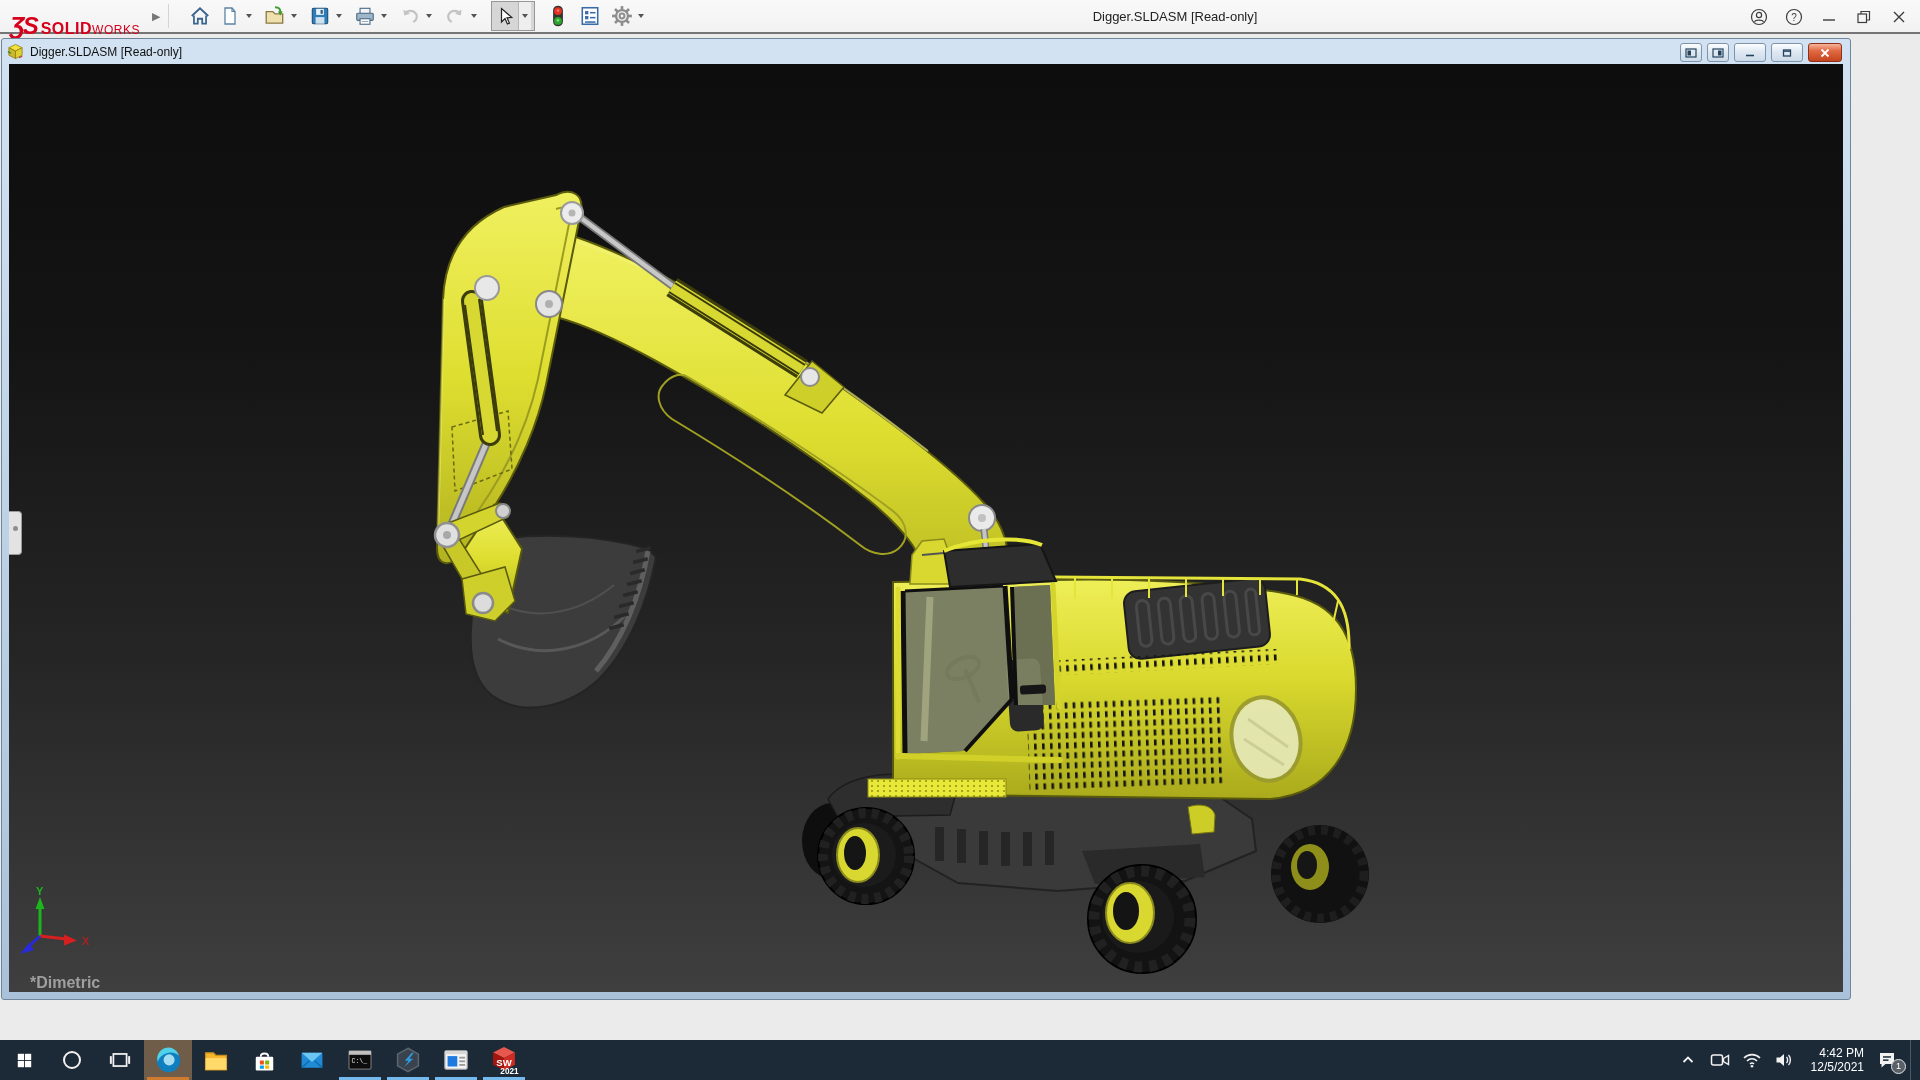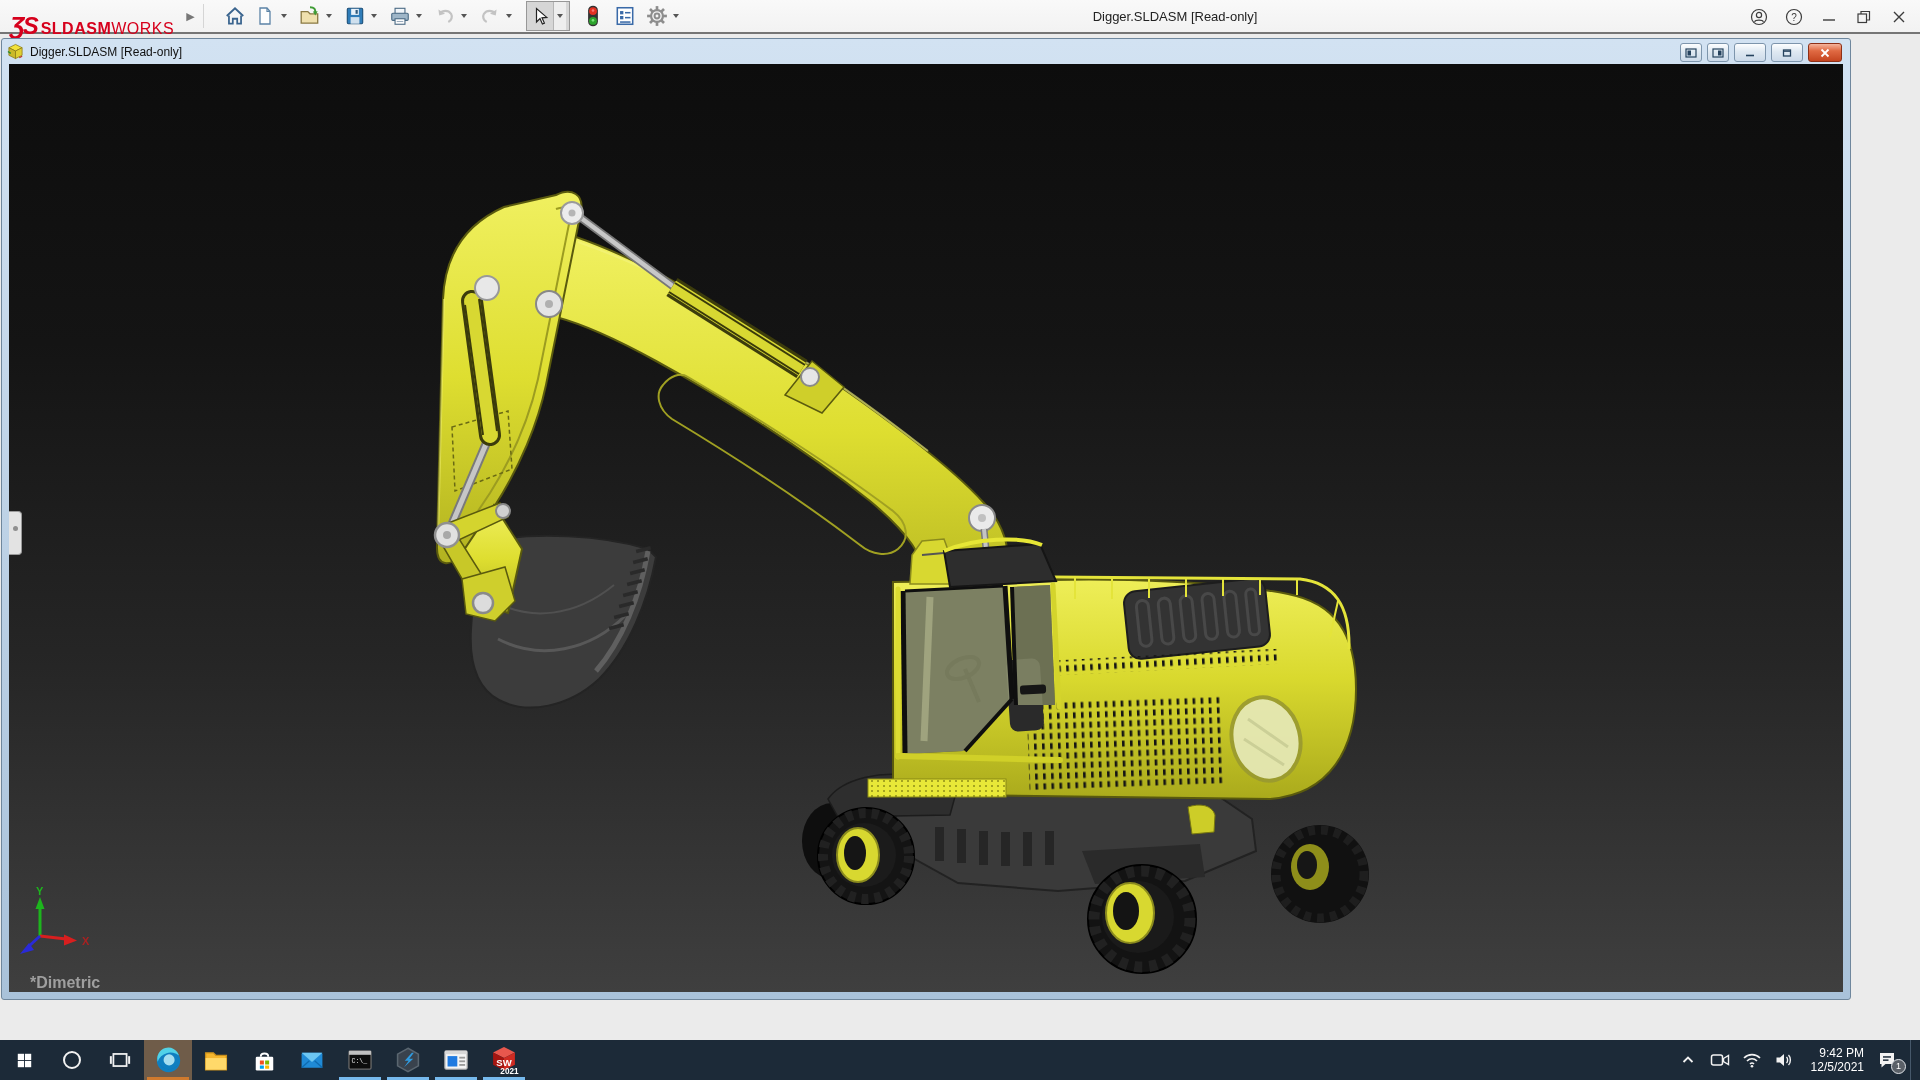--- a/index.html
+++ b/index.html
@@ -5,21 +5,21 @@
   html,body{margin:0;padding:0;background:#000;}
   .screen{position:relative;width:1920px;height:1080px;overflow:hidden;
     font-family:"Liberation Sans",sans-serif;background:#ebebeb;}
   
   .titlebar{position:absolute;left:0;top:0;width:1920px;height:34px;
     background:linear-gradient(#f9f9f9,#f2f2f2);border-bottom:2px solid #757575;
     display:flex;align-items:center;box-sizing:border-box;}
   .logo{display:flex;align-items:baseline;margin-left:10px;white-space:nowrap;}
   .logo .mark{font-style:italic;font-weight:bold;font-size:24px;color:#d6001c;letter-spacing:-2px;margin-right:4px;margin-top:20px;}
   .logo .solid{font-weight:bold;font-size:16px;color:#d6001c;letter-spacing:.5px;}
-  .logo .works{font-weight:400;font-size:16px;color:#d6001c;letter-spacing:.5px;}
+  .logo .works{font-weight:400;font-size:12px;color:#d6001c;letter-spacing:.5px;}
   .flyout{margin:0 8px 0 12px;color:#777;font-size:11px;}
   .tsep{width:1px;height:24px;background:#d5d5d5;margin-right:14px;}
   .tbtn{width:26px;height:26px;display:flex;align-items:center;justify-content:center;margin:0 0 0 4px;}
   .dd{width:12px;height:26px;display:flex;align-items:center;justify-content:center;margin-right:3px;}
   .dd i{display:block;width:0;height:0;border-left:3.5px solid transparent;border-right:3.5px solid transparent;border-top:4px solid #555;}
   .selgrp{display:flex;align-items:center;border:1px solid #979797;background:#d6d6d6;height:28px;margin-left:8px;}
   .selgrp .tbtn{margin:0;}
   .selgrp .dd{border-left:1px solid #b5b5b5;background:#eee;height:28px;}
   .apptitle{position:absolute;left:1040px;top:0;width:270px;height:34px;line-height:34px;
     text-align:center;font-size:13px;color:#222;}
@@ -62,21 +62,21 @@
     background:#5a6068;border:1px solid #dfe3e8;color:#fff;font-size:9px;line-height:13px;text-align:center;}
 </style>
 </head>
 <body>
 
 <div class="screen">
 
   <div class="titlebar">
     <div class="logo">
       <span class="mark">ƷS</span>
-      <span class="solid">SLDASM</span>
+      <span class="solid">SOLID</span>
         <span class="works">WORKS</span>
     </div>
     <span class="flyout">▶</span>
     <div class="tsep"></div>
 
     <div class="tbtn">
       <svg width="22" height="22" viewBox="0 0 20 20">
           <path d="M2.5,10 L10,3 L17.5,10" fill="none" stroke="#3a648e" stroke-width="1.7"></path>
           <path d="M4.5,9.5 V17 H8 V12.5 H12 V17 H15.5 V9.5" fill="none" stroke="#3a648e" stroke-width="1.6"></path>
         </svg>
@@ -602,21 +602,21 @@
           </svg>
       </div>
       <div class="titem">
         <svg width="20" height="18" viewBox="0 0 20 18">
             <polygon points="2.5,6.5 6,6.5 10,3 10,15 6,11.5 2.5,11.5" fill="#f2f2f2"></polygon>
             <path d="M12.5,6 C14,7.5 14,10.5 12.5,12" fill="none" stroke="#f2f2f2" stroke-width="1.4"></path>
             <path d="M14.5,4 C17,6.5 17,11.5 14.5,14" fill="none" stroke="#f2f2f2" stroke-width="1.4"></path>
           </svg>
       </div>
       <div class="clock">
-        <div>9:42 PM</div>
+        <div>4:42 PM</div>
         <div>12/5/2021</div>
       </div>
       <div class="titem" style="position:relative;width:30px">
         <svg width="20" height="20" viewBox="0 0 20 20">
             <path d="M3,3 H17 V14 H8.5 L4.5,17.5 V14 H3 Z" fill="#f2f2f2"></path>
             <rect x="6" y="6.2" width="8" height="1.5" fill="#1c2a38"></rect>
             <rect x="6" y="9.4" width="5.5" height="1.5" fill="#1c2a38"></rect>
           </svg>
         <span class="badge">1</span>
       </div>

